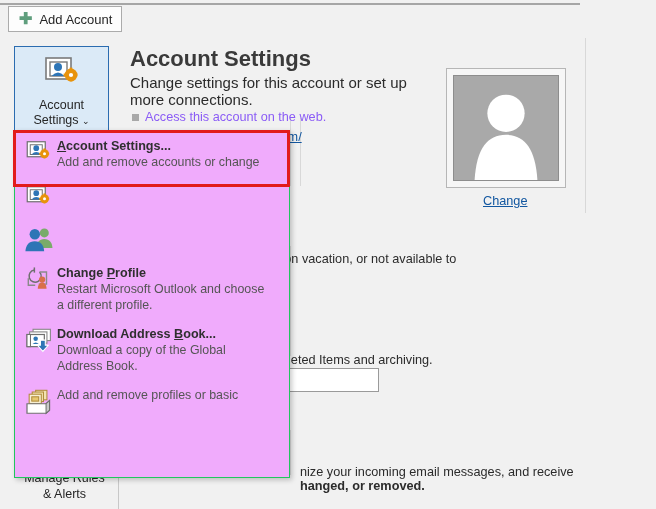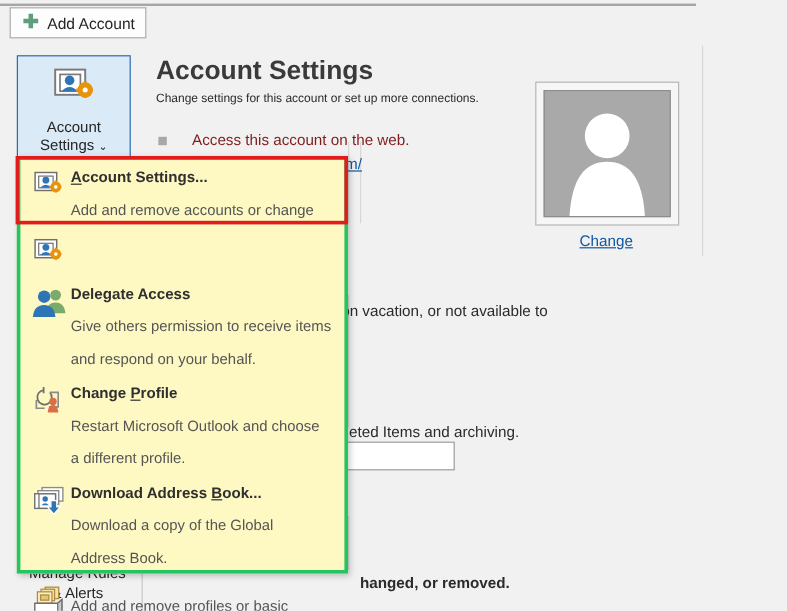--- a/index.html
+++ b/index.html
@@ -29,22 +29,22 @@
     position:absolute;left:14px;top:46px;width:95px;height:85px;
     background:#dbeaf7;border:1px solid #2b6cb0;
     display:flex;flex-direction:column;align-items:center;
     box-sizing:border-box;padding-top:9px;
   }
   .ribbon-label{font-size:12.5px;line-height:15px;text-align:center;color:#262626;margin-top:4px;}
   .caret{font-size:9px;}
 
   
   .heading{position:absolute;left:130px;top:46px;font-size:22px;color:#3a3a3a;font-weight:700;letter-spacing:0px;}
-  .desc{position:absolute;left:130px;top:74px;width:290px;font-size:10px;line-height:17px;color:#2b2b2b;}
-  .bullet-row{position:absolute;left:132px;top:110px;display:flex;align-items:center;gap:21px;font-size:12.7px;color:#7f1d1d;}
+  .desc{position:absolute;left:130px;top:74px;width:290px;font-size:15px;line-height:17px;color:#2b2b2b;}
+  .bullet-row{position:absolute;left:132px;top:110px;display:flex;align-items:center;gap:6px;font-size:12.7px;color:#8b5cf6;}
   .sq{width:7px;height:7px;background:#a8a8a8;display:inline-block;}
   .lnk{position:absolute;font-size:12.7px;color:#1257a0;text-decoration:underline;white-space:nowrap;}
   #link1{left:210px;top:130px;}
   #link2{left:210px;top:150px;}
 
   .bgtext{position:absolute;font-size:12.7px;color:#2b2b2b;white-space:nowrap;}
   #t-vacation{left:175px;top:252px;}
   #t-mailbox{left:190px;top:353px;}
   #t-rules1{left:300px;top:465px;}
   #t-rules2{left:300px;top:479px;font-weight:bold;}
@@ -58,29 +58,29 @@
     font-size:12.5px;line-height:16px;color:#262626;text-align:center;
   }
   .vsep{position:absolute;left:118px;top:466px;width:1px;height:44px;background:#c8c8c8;}
 
   
   .vline{position:absolute;width:1px;background:#d8d8d8;}
 
   
   #menu{
     position:absolute;left:14px;top:130px;width:276px;height:348px;
-    background:#fef9c3;border:3px solid #22c55e;
+    background:#f0abfc;border:1px solid #22c55e;
     box-shadow:2px 2px 5px rgba(0,0,0,.22);
     box-sizing:border-box;
   }
   .mi{position:relative;display:flex;padding:7px 6px 6px 8px;box-sizing:border-box;}
   .mi .ic{width:34px;flex:0 0 34px;display:flex;justify-content:center;padding-top:2px;}
   .mi .tx{flex:1;}
   .mi .title{font-size:12.6px;font-weight:bold;color:#2f2f2f;line-height:16px;}
-  .mi .sub{font-size:12.4px;color:#555;line-height:16px;margin-top:11px;}
+  .mi .sub{font-size:12.4px;color:#555;line-height:16px;margin-top:0;}
   .u{text-decoration:underline;}
 
   
   #redbox{
     position:absolute;left:13px;top:130px;width:277px;height:57px;
     border:3px solid #e21b1b;box-sizing:border-box;pointer-events:none;
   }
 </style>
 </head>
 <body>
@@ -134,20 +134,21 @@
     <span class="sq"></span>
     <span>Access this account on the web.</span>
   </div>
 
   <a class="lnk" id="link1" href="#">wa/hotmail.com/</a>
   <a class="lnk" id="link2" href="#">S or Android.</a>
 
   <div class="bgtext" id="t-vacation">others that you are on vacation, or not available to</div>
   <div class="bgtext" id="t-mailbox">x by emptying Deleted Items and archiving.</div>
   <div class="textbox"></div>
+  <div class="bgtext" id="t-rules1">nize your incoming email messages, and receive</div>
   <div class="bgtext" id="t-rules2">hanged, or removed.</div>
 
   <div style="position:absolute;left:446px;top:68px;width:120px;height:120px;background:#f6f6f6;border:1px solid #b6b6b6;box-sizing:border-box;padding:6px;">
     <div style="width:100%;height:100%;background:#a9a9a9;border:1px solid #8d8d8d;box-sizing:border-box;overflow:hidden;position:relative;">
       <svg width="100%" height="100%" viewBox="0 0 106 106" preserveAspectRatio="xMidYMid slice">
         <rect width="106" height="106" fill="#a9a9a9"></rect>
         <circle cx="53" cy="38" r="19" fill="#ffffff"></circle>
         <path d="M53 60 C34 60 23 74 21 106 L85 106 C83 74 72 60 53 60 Z" fill="#ffffff"></path>
       </svg>
     </div>
@@ -211,25 +212,20 @@
 
   <div class="mi">
     <div class="ic">
       <svg width="30" height="26" viewBox="0 0 34 30">
         <circle cx="22" cy="8" r="5.2" fill="#7aab6a"></circle>
         <path d="M22 15 c-6 0 -9 4.2 -9.4 10.5 l18.8 0 C31 19.2 28 15 22 15 Z" fill="#7aab6a"></path>
         <circle cx="11" cy="9.5" r="6" fill="#2e75b6"></circle>
         <path d="M11 17.5 c-7 0 -10.4 4.8 -10.8 11.5 l21.6 0 C21.4 22.3 18 17.5 11 17.5 Z" fill="#2e75b6"></path>
       </svg>
     </div>
-    <div class="tx">
-      <div class="title"><span>Dele</span><span class="u">g</span><span>ate Access</span></div>
-      <div class="sub">Give others permission to receive items</div>
-      <div class="sub">and respond on your behalf.</div>
-    </div>
   </div>
 
   <div class="mi">
     <div class="ic">
       <svg width="30" height="26" viewBox="0 0 34 30">
         <path d="M10.5 3.5 a7 7 0 1 0 6 2.2" fill="none" stroke="#6f6f6f" stroke-width="1.7"></path>
         <path d="M10.5 0.5 v6" stroke="#6f6f6f" stroke-width="1.7"></path>
         <path d="M16.5 5.7 h8 v14 h-9" fill="none" stroke="#8a8a8a" stroke-width="1.6"></path>
         <path d="M3.5 13 v8 h8" fill="none" stroke="#8a8a8a" stroke-width="1.6"></path>
         <circle cx="19.5" cy="14.5" r="3.6" fill="#d96f4a"></circle>

